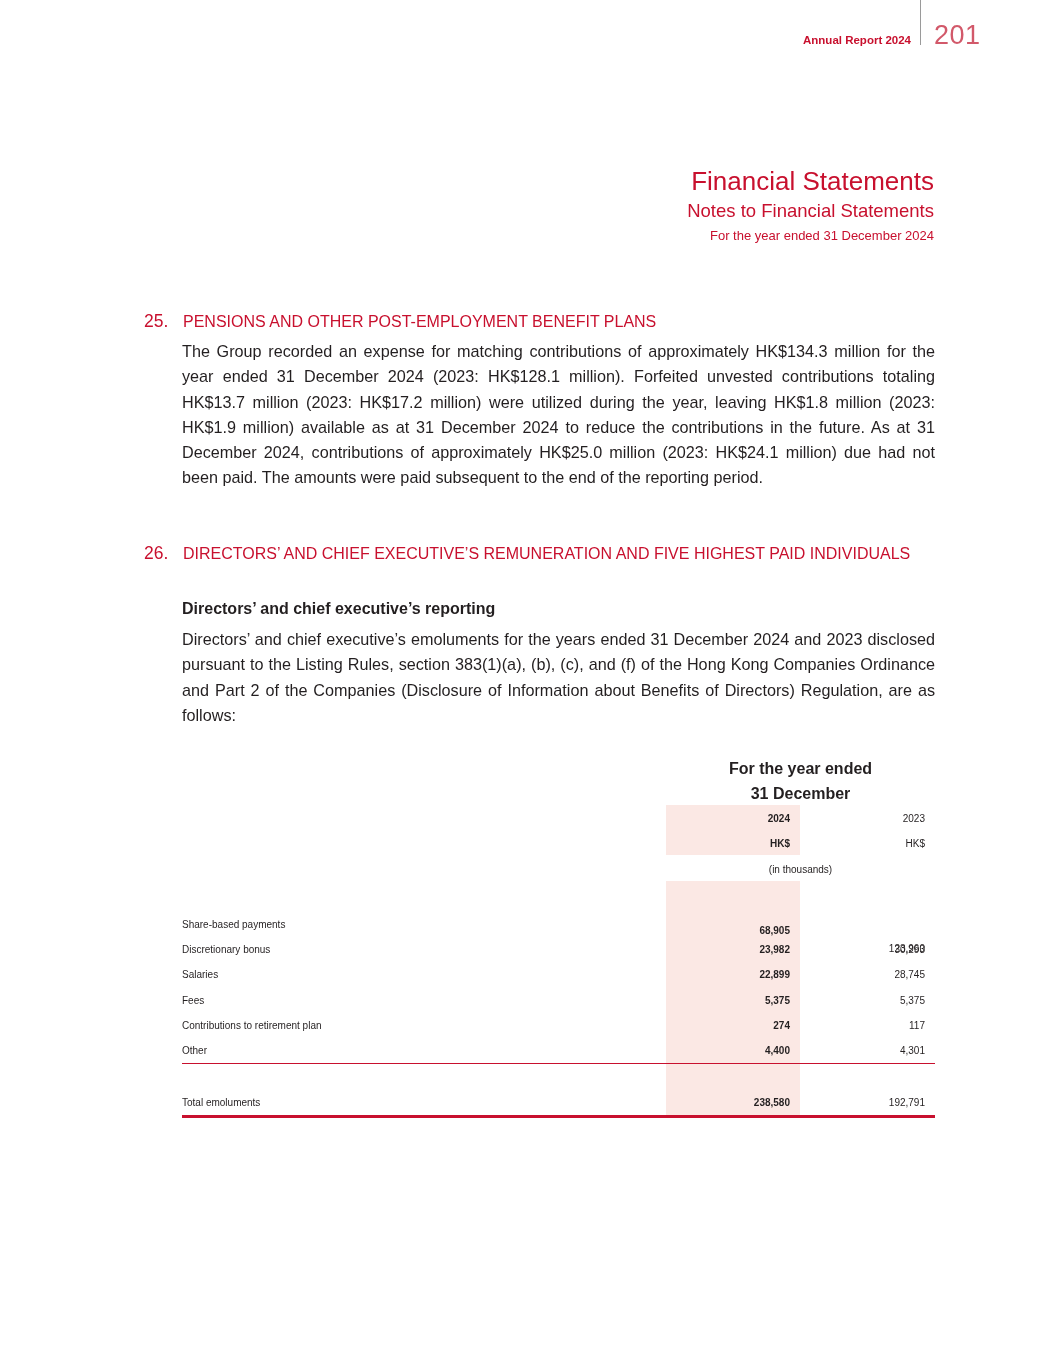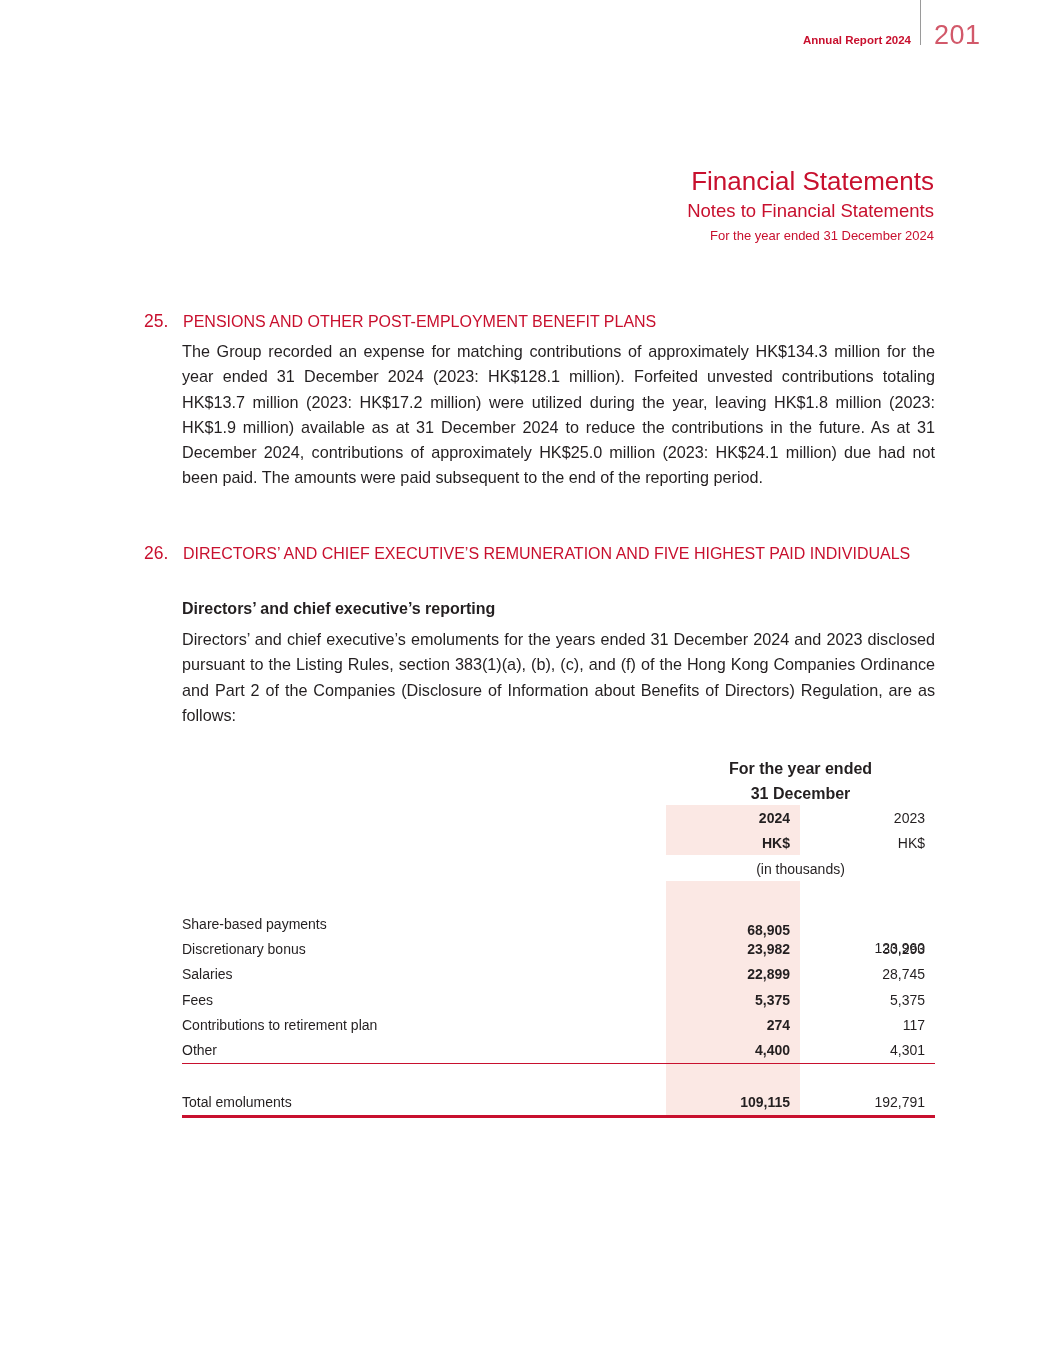--- a/index.html
+++ b/index.html
@@ -17,21 +17,21 @@
   .title-period { right: 121px; top: 228px; font-size: 13px; color: #c8102e; text-align: right; }
 
   
   .sec-num { font-size: 17.5px; color: #c8102e; }
   .sec-title { font-size: 16px; color: #c8102e; line-height: 25px; width: 760px; }
   .para { left: 182px; width: 753px; font-size: 16.2px; line-height: 25.3px; text-align: justify; text-align-last: left; color: #231f20; }
   .subhead { left: 182px; font-size: 16px; font-weight: bold; color: #231f20; }
 
   
   .shade { background: #fbe8e4; }
-  .cell { font-size: 14px; line-height: 25px; }
+  .cell { font-size: 10px; line-height: 25px; }
   .num24 { left: 666px; width: 124px; text-align: right; font-weight: bold; }
   .num23 { left: 800px; width: 125px; text-align: right; }
   .lbl { left: 182px; width: 480px; }
   .center-hdr { left: 666px; width: 269px; text-align: center; font-weight: bold; font-size: 16px; }
   .rule-thin { left: 182px; width: 753px; height: 1px; background: #c8102e; }
   .rule-thick { left: 182px; width: 753px; height: 3px; background: #c8102e; }
 </style>
 </head>
 <body>
 
@@ -84,17 +84,17 @@
   <div class="abs cell num24" style="top:1013px;">274</div>
   <div class="abs cell num23" style="top:1013px;">117</div>
 
   <div class="abs cell lbl" style="top:1038px;">Other</div>
   <div class="abs cell num24" style="top:1038px;">4,400</div>
   <div class="abs cell num23" style="top:1038px;">4,301</div>
 
   <div class="abs rule-thin" style="top:1063px;"></div>
 
   <div class="abs cell lbl" style="top:1090px;">Total emoluments</div>
-  <div class="abs cell num24" style="top:1090px;">109,115</div>
+  <div class="abs cell num24" style="top:1090px;">238,580</div>
   <div class="abs cell num23" style="top:1090px;">192,791</div>
 
   <div class="abs rule-thick" style="top:1115px;"></div>
 </div>
 
 </body></html>

